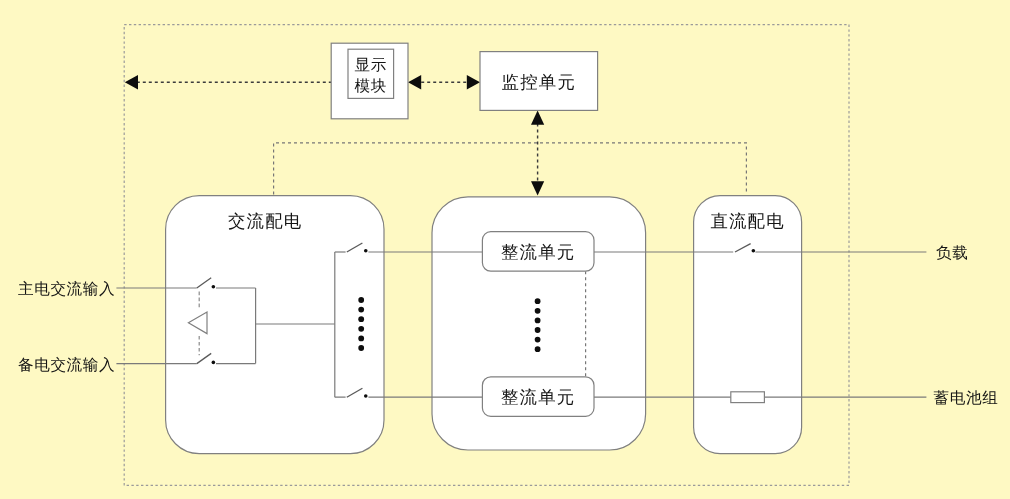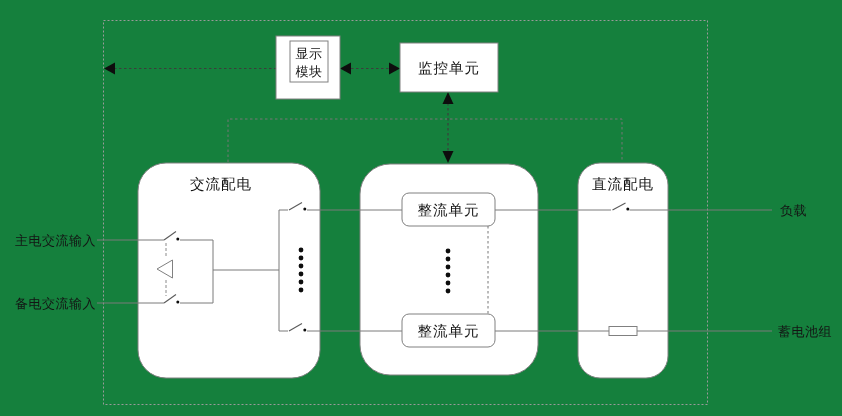--- a/index.html
+++ b/index.html
@@ -1,17 +1,17 @@
 <!DOCTYPE html>
 <html><head>
 <meta charset="utf-8">
 <style>
   html,body{margin:0;padding:0;background:#fff;}
   .stage{
-    position:relative;width:842px;height:416px;background:#15803d;overflow:hidden;
+    position:relative;width:842px;height:416px;background:#fef9c3;overflow:hidden;
     font-family:"Liberation Serif","DejaVu Serif",serif;
     text-align:center;
   }
   svg{display:block;}
   text{fill:#141414;font-family:"Liberation Serif","DejaVu Serif",serif;}
   .t14{font-size:14.5px;letter-spacing:1px;}
   .t13{font-size:13px;letter-spacing:0.5px;}
   .shape{fill:#fff;stroke:#808080;stroke-width:1;}
   .shape-open{fill:none;stroke:#808080;stroke-width:1;}
   .wire{stroke:#7a7a7a;stroke-width:1;fill:none;}

